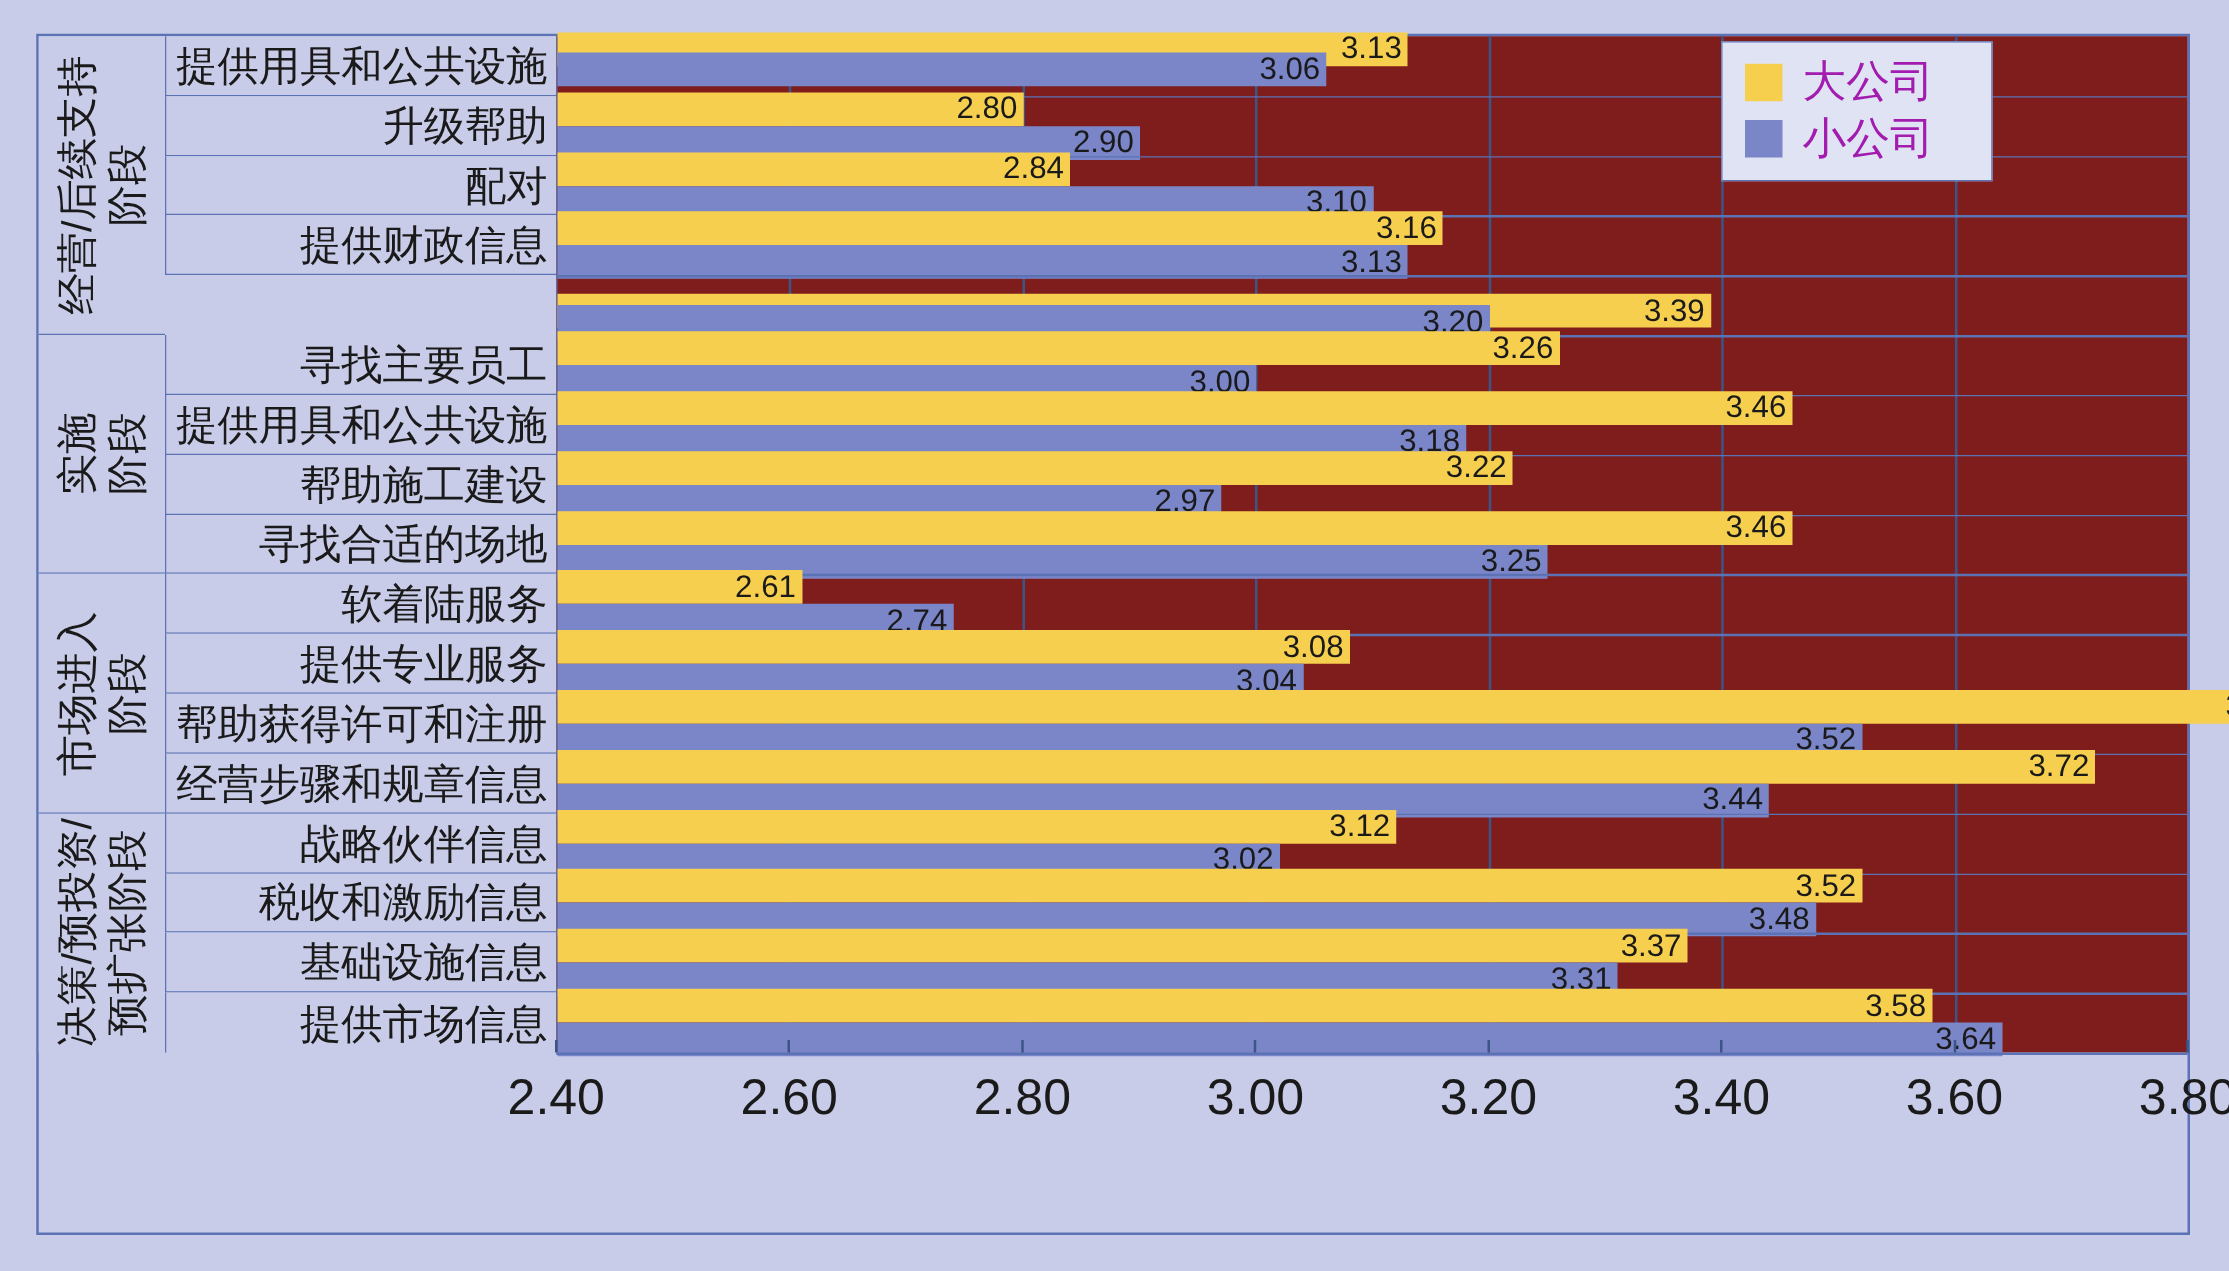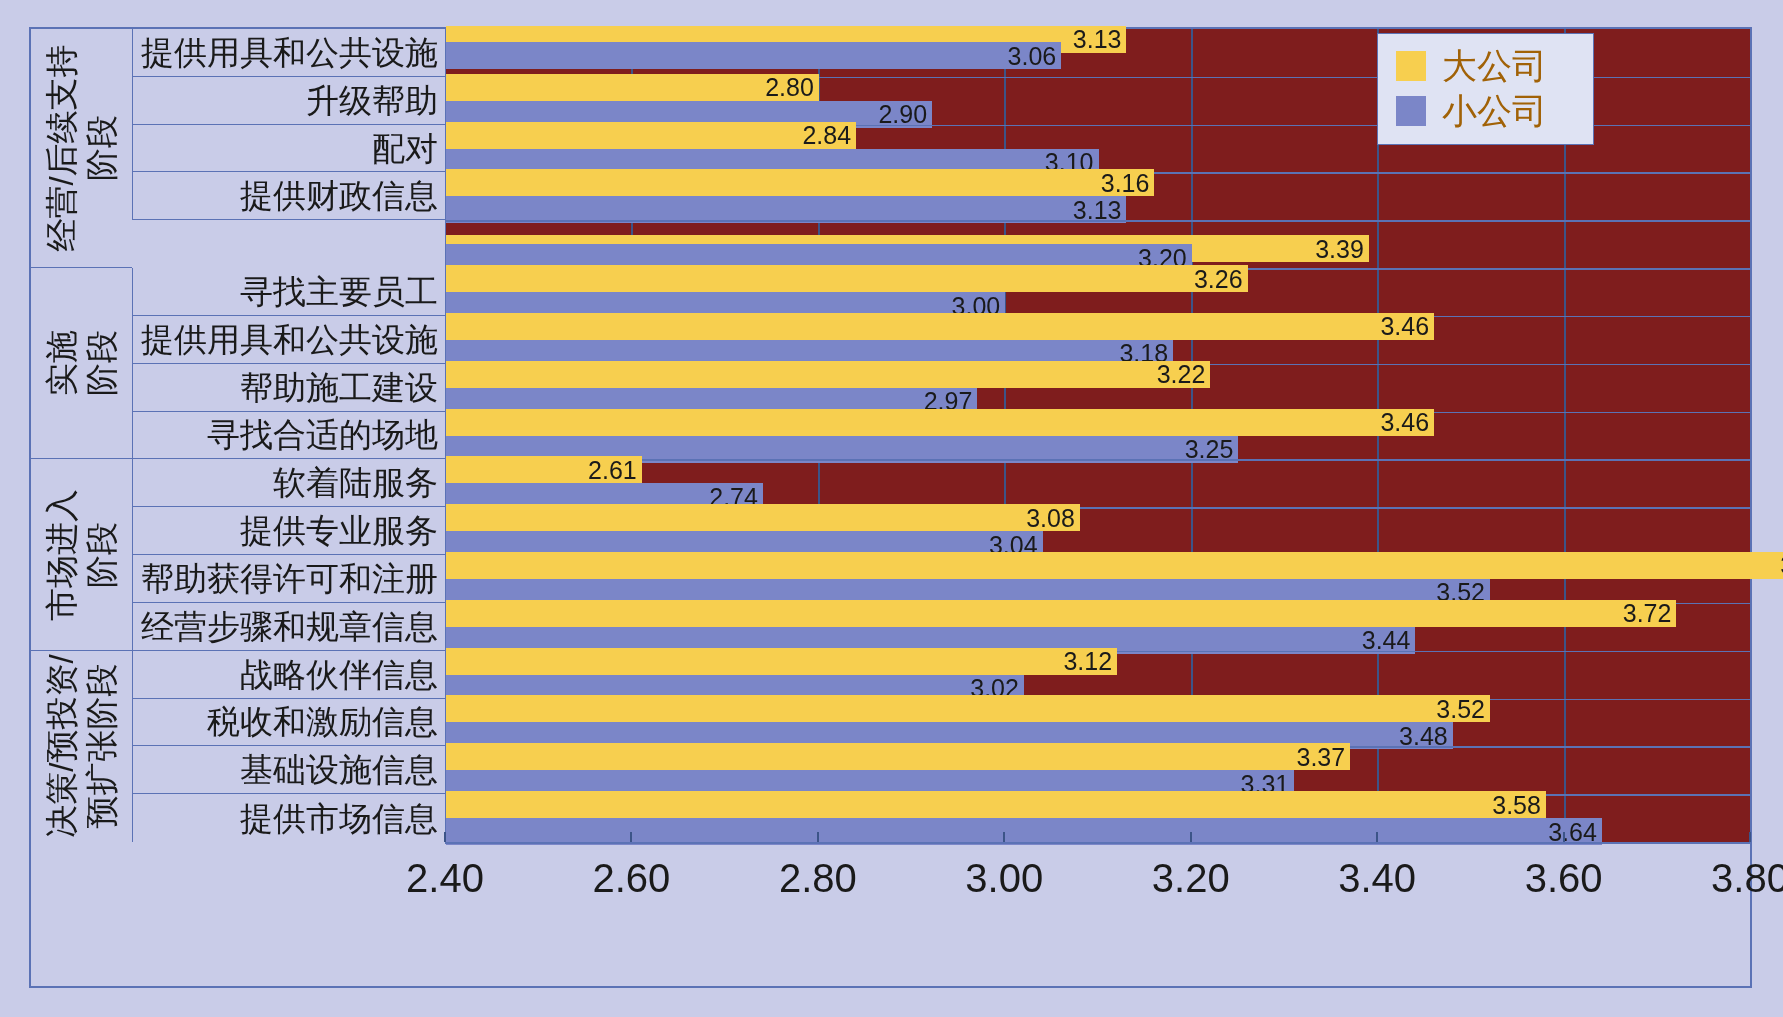--- a/index.html
+++ b/index.html
@@ -122,21 +122,21 @@
   .legend-row{
     display:flex;align-items:center;
     margin-bottom:10px;
   }
   .legend-row:last-child{margin-bottom:0;}
   .legend-swatch{
     width:30px;height:30px;margin-right:16px;flex:0 0 auto;
   }
   .legend-swatch.big{background:#f7cf4f;}
   .legend-swatch.small{background:#7b86c8;}
-  .legend-text{font-size:35px;color:#a16207;white-space:nowrap;line-height:1;}
+  .legend-text{font-size:35px;color:#a21caf;white-space:nowrap;line-height:1;}
 </style>
 </head>
 <body>
 
 <div id="chart-frame">
   <div class="grid" id="label-grid">
       <div class="group-col" style="top: 0px; height: 239.118px;">
         <div class="group-label">
           <span>经营/后续支持</span>
           <span>阶段</span>
@@ -220,21 +220,21 @@
       <div class="bar big" style="width: 680.464px; top: -3.08824px;">
         <span class="bar-value">3.13</span>
       </div>
       <div class="bar small" style="width: 615.214px; top: 13px;">
         <span class="bar-value">3.06</span>
       </div>
       <div class="rowsep" style="top: 47.8235px;"></div>
       <div class="bar big" style="width: 372.857px; top: 44.7353px;">
         <span class="bar-value">2.80</span>
       </div>
-      <div class="bar small" style="width: 466.071px; top: 71.7353px; padding-left: 20px;">
+      <div class="bar small" style="width: 466.071px; top: 71.7353px;">
         <span class="bar-value">2.90</span>
       </div>
       <div class="rowsep" style="top: 95.6471px;"></div>
       <div class="bar big" style="width: 410.143px; top: 92.5588px;">
         <span class="bar-value">2.84</span>
       </div>
       <div class="bar small" style="width: 652.5px; top: 119.559px;">
         <span class="bar-value">3.10</span>
       </div>
       <div class="rowsep" style="top: 143.471px;"></div>

